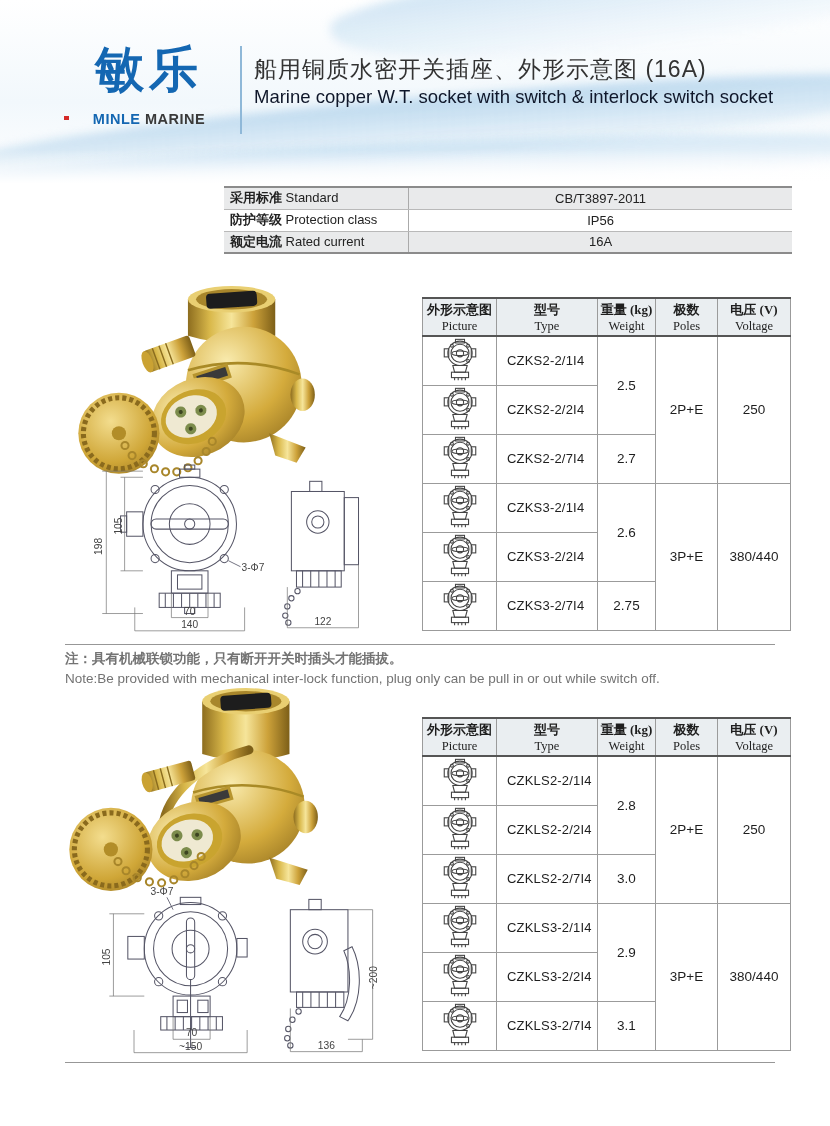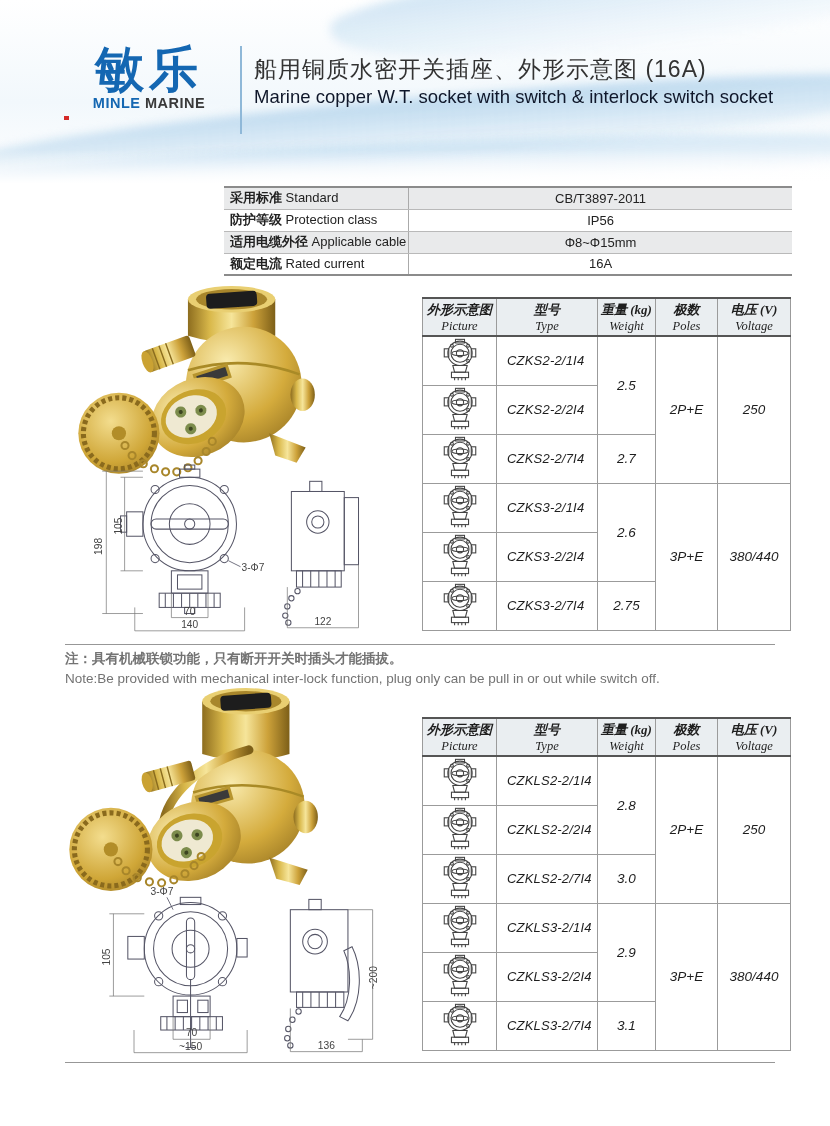--- a/index.html
+++ b/index.html
@@ -12,37 +12,37 @@
   .w1{left:-60px;top:96px;width:980px;height:64px;border-radius:100% 60%/100% 45%;
       transform:rotate(-4deg);background:linear-gradient(180deg,rgba(142,190,226,.55),rgba(200,226,244,.08));}
   .w2{left:330px;top:-34px;width:560px;height:86px;border-radius:60% 100%/50% 100%;
       transform:rotate(-7deg);background:linear-gradient(180deg,rgba(160,202,233,.5),rgba(220,238,250,.05));}
   .w3{left:-40px;top:142px;width:940px;height:46px;border-radius:100% 80%/100% 60%;
       transform:rotate(-2deg);background:linear-gradient(180deg,rgba(164,205,234,.45),rgba(255,255,255,0));}
   .hdr-fade{position:absolute;left:0;top:150px;width:830px;height:40px;
             background:linear-gradient(180deg,rgba(255,255,255,0),#fff 85%);}
   .logo{position:absolute;left:60px;top:44px;width:178px;text-align:center;}
   .logo-cn{font-size:49px;font-weight:bold;color:#1467b2;letter-spacing:5px;line-height:1.05;}
-  .logo-en{margin-top:0;font-size:14.5px;font-weight:bold;letter-spacing:.5px;white-space:nowrap;}
+  .logo-en{margin-top:16px;font-size:14.5px;font-weight:bold;letter-spacing:.5px;white-space:nowrap;}
   .logo-en .minle{color:#1467b2;} .logo-en .marine{color:#3a3a3a;}
   .logo-accent{position:absolute;left:64px;top:116px;width:5px;height:4px;background:#d42a28;}
   .hdr-div{position:absolute;left:240px;top:46px;width:2px;height:88px;background:#8fb8d8;}
   .title-cn{position:absolute;left:254px;top:54px;font-size:23px;color:#333;letter-spacing:1px;white-space:nowrap;}
   .title-en{position:absolute;left:254px;top:86px;font-size:18.5px;color:#0f172a;white-space:nowrap;}
   
   .stable{position:absolute;left:224px;top:186px;width:568px;border-collapse:collapse;table-layout:fixed;
           border-top:2px solid #8b8b8b;border-bottom:2px solid #8b8b8b;}
   .stable tr{height:22px;}
   .stable tr:nth-child(odd){background:#e9eaeb;}
   .stable td{border-bottom:1px solid #b9b9b9;font-size:13px;padding:0;}
   .stable td.lab{width:178px;border-right:1px solid #aaa;padding-left:6px;white-space:nowrap;}
   .stable td.lab .cn{font-weight:bold;}
   .stable td.val{text-align:center;}
   
-  .ptable{position:absolute;border-collapse:collapse;table-layout:fixed;width:369px;background:#fff;font-style:italic;}
+  .ptable{position:absolute;border-collapse:collapse;table-layout:fixed;width:369px;background:#fff;}
   .tbl1{left:422px;top:297px;} .tbl2{left:422px;top:717px;}
   .ptable th,.ptable td{border:1px solid #9b9b9b;padding:0;}
   .ptable thead th{background:#eaeef1;border-top:2px solid #555;border-bottom:2px solid #555;
       font-family:"Liberation Serif",serif;font-size:13px;color:#1e1e1e;height:36px;font-weight:bold;}
   .th-en{font-weight:normal;font-size:12.5px;font-family:"Liberation Serif",serif;}
   .ptable tbody tr{height:49px;}
   td.pic{text-align:center;}
   td.type{font-size:13px;text-align:left;padding-left:10px;color:#1e1e1e;letter-spacing:.2px;}
   td.num{font-size:13.5px;text-align:center;color:#1e1e1e;}
   .cell-icon{width:40px;height:45px;vertical-align:middle;}
@@ -121,24 +121,20 @@
     <tbody>
       <tr>
         <td class="lab"><span class="cn">采用标准</span><span> Standard</span></td>
         <td class="val">CB/T3897-2011</td>
       </tr>
       <tr>
         <td class="lab"><span class="cn">防护等级</span><span> Protection class</span></td>
         <td class="val">IP56</td>
       </tr>
       <tr>
-        <td class="lab"><span class="cn">适用电缆外径</span><span> Applicable cable</span></td>
-        <td class="val">Φ8~Φ15mm</td>
-      </tr>
-      <tr>
         <td class="lab"><span class="cn">额定电流</span><span> Rated current</span></td>
         <td class="val">16A</td>
       </tr>
     </tbody>
   </table>
 
   <svg class="fig ph1" width="335" height="198" viewBox="0 0 330 195">
     <g>
       <path d="M128 16 L128 52 Q171 65 214 52 L214 16 Z" fill="url(#gV)"></path>
       <ellipse cx="171" cy="16" rx="43" ry="13" fill="#e9cf72"></ellipse>

